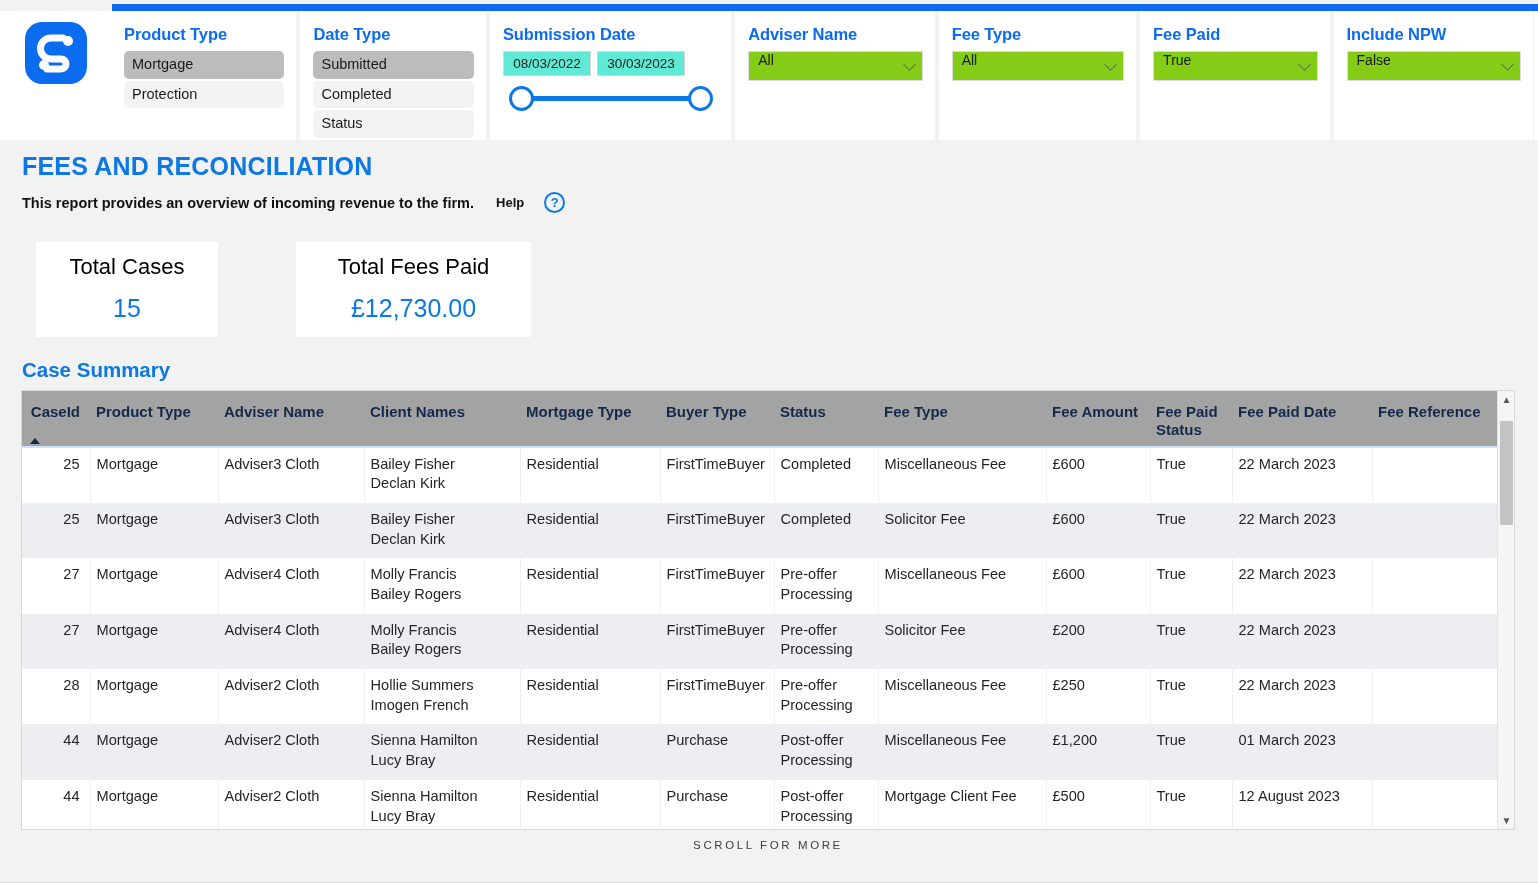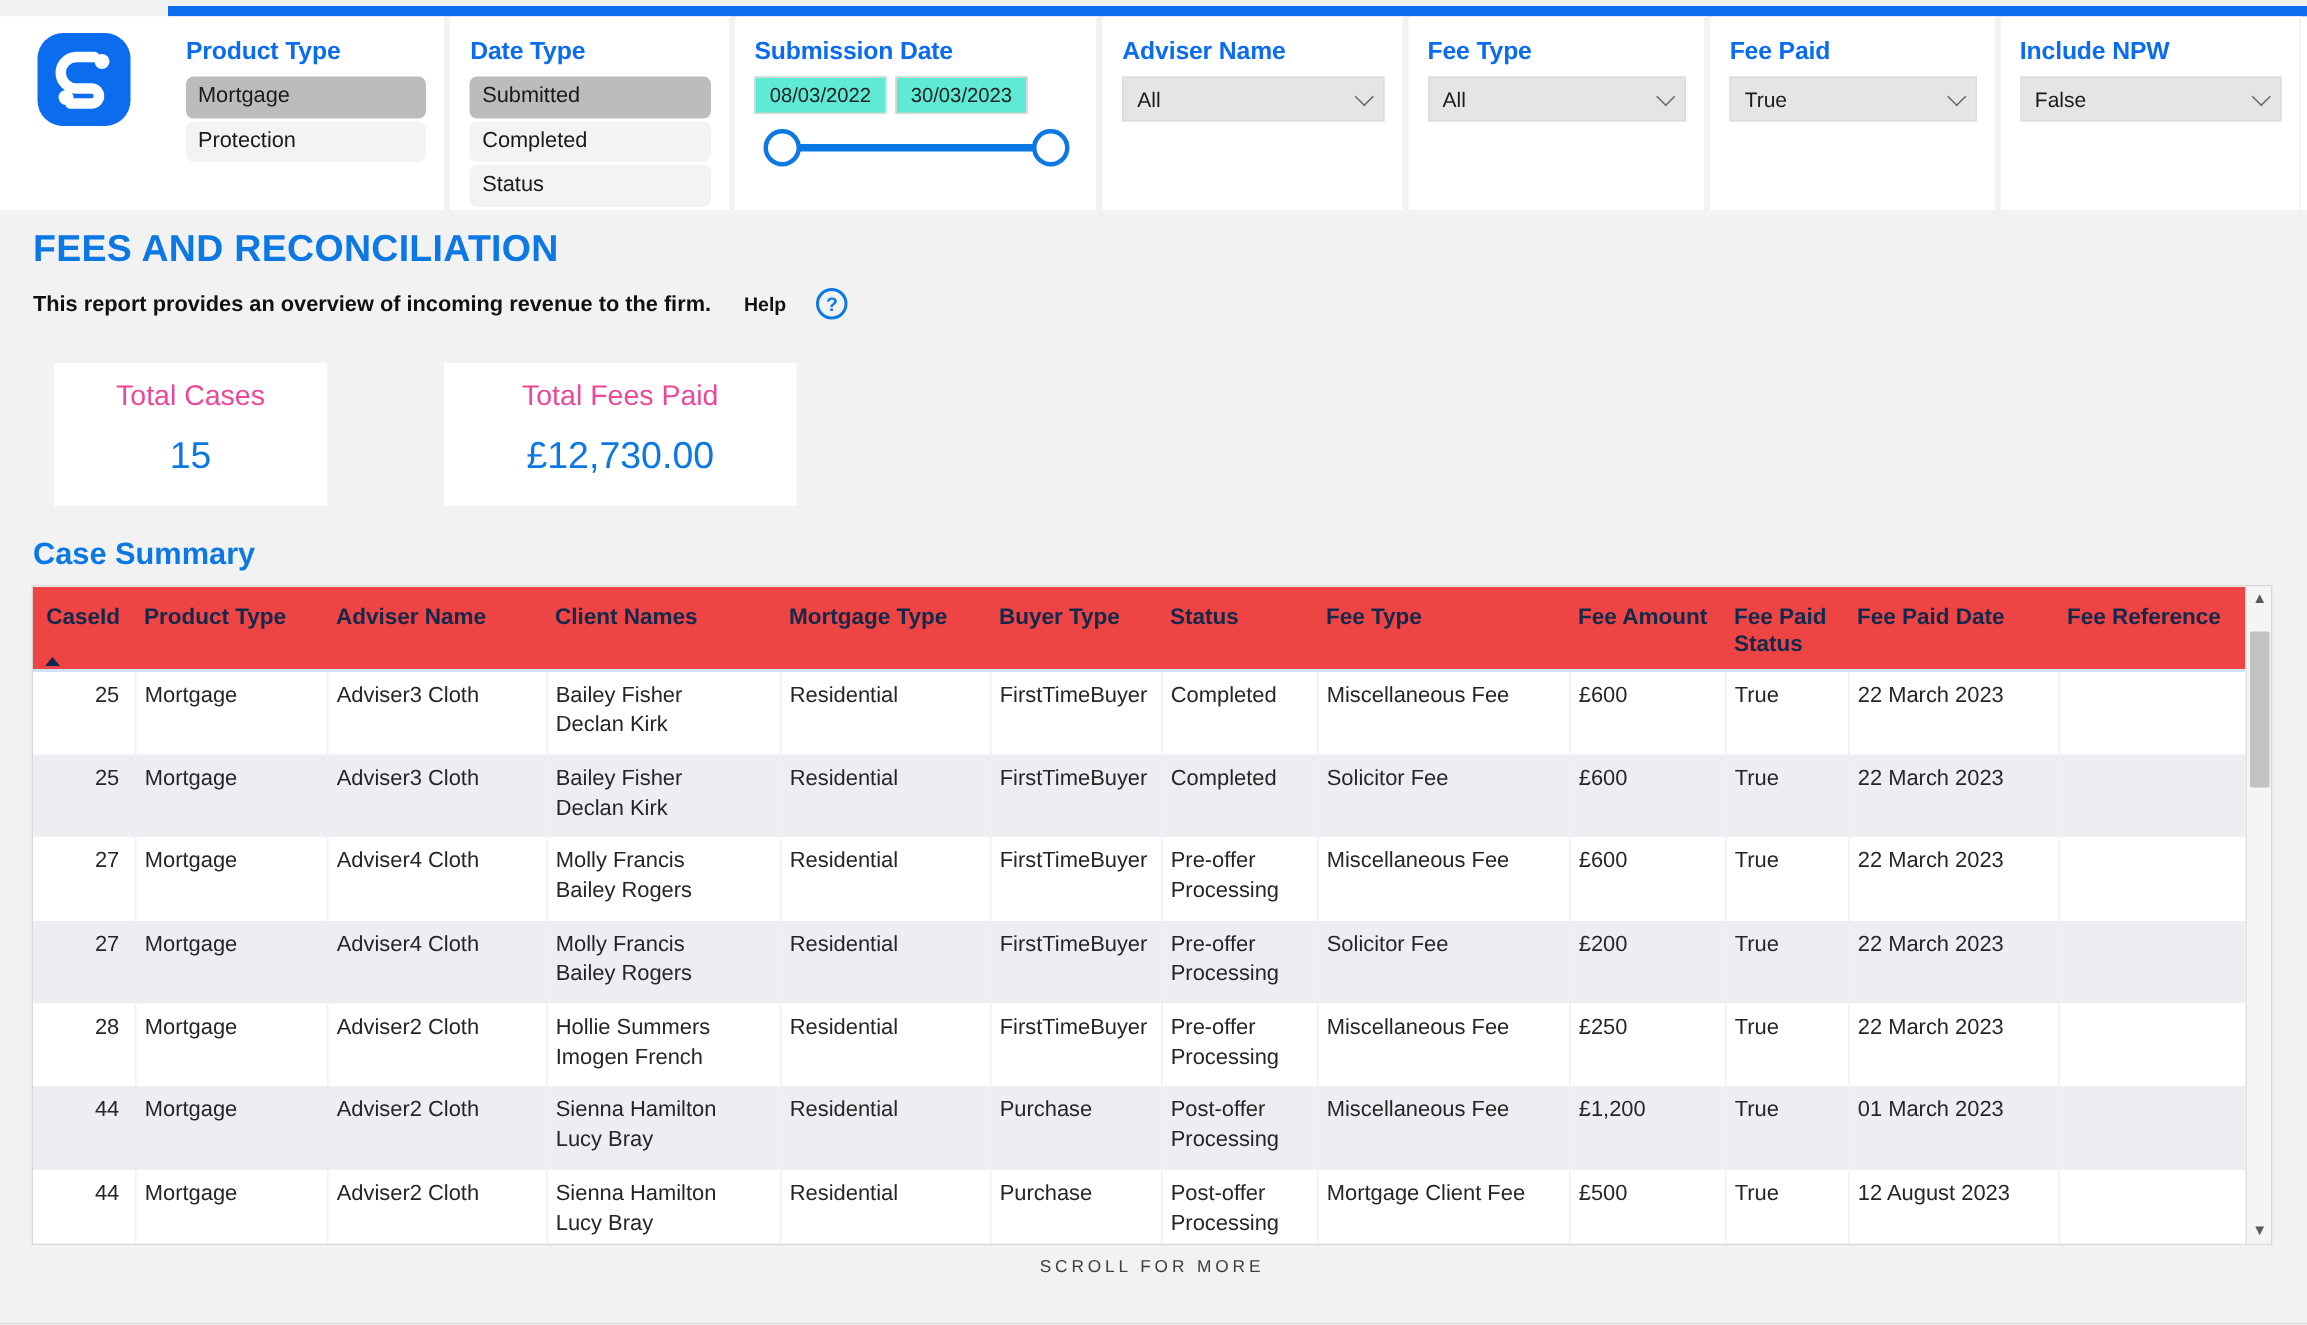--- a/index.html
+++ b/index.html
@@ -81,22 +81,22 @@
   }
   .knob {
     position: absolute; top: 2px; width: 25px; height: 25px;
     border-radius: 50%; background: #ffffff; border: 3px solid #0b78e3;
   }
   .knob.left { left: 2px; }
   .knob.right { right: 2px; }
 
   
   .dd {
-    position: relative; border: 1px solid #dcdcdc; background: #e5e5e5;
-    height: 30px; display: flex; align-items: center;
+    position: relative; border: 1px solid #dcdcdc; background: #84cc16;
+    height: 30px; display: flex; 
     padding: 0 26px 0 9px; font-size: 14px; color: #1a1a1a;
   }
   .dd .chev {
     position: absolute; right: 8px; top: 50%;
     width: 9px; height: 9px; margin-top: -6px;
     border-right: 1.6px solid #666; border-bottom: 1.6px solid #666;
     transform: rotate(45deg);
   }
 
   
@@ -119,41 +119,41 @@
     font-family: "Liberation Sans", sans-serif;
   }
 
   .kpis { position: absolute; left: 36px; top: 102px; display: flex; gap: 78px; }
   .kpi {
     background: #ffffff; height: 95px; padding: 12px 22px 0 22px;
     display: flex; flex-direction: column; align-items: center; justify-content: flex-start;
   }
   .kpi.k1 { width: 182px; }
   .kpi.k2 { width: 235px; }
-  .kpi-label { font-size: 19px; color: #ec4899; font-weight: normal; }
+  .kpi-label { font-size: 22px; color: #000000; font-weight: normal; }
   .kpi-value { font-size: 25px; font-weight: normal; color: #0b78e3; margin-top: 14px; }
 
   .ctitle {
     position: absolute; left: 22px; top: 218px;
     color: #0b78e3; font-weight: bold; font-size: 20.5px;
   }
 
   
   .tablewrap {
     position: absolute; left: 21px; top: 250px;
     width: 1494px; height: 440px;
     background: #ffffff; border: 1px solid #d8d8d8;
     display: flex; overflow: hidden;
   }
   .tbl-main { flex: 1 1 auto; overflow: hidden; position: relative; }
   table { width: 100%; border-collapse: collapse; table-layout: fixed; }
   thead th {
     text-align: left; vertical-align: top;
     font-size: 15px; font-weight: bold; color: #13294b;
-    padding: 12px 6px 6px 6px; background: #ef4444;
+    padding: 12px 6px 6px 6px; background: #a3a3a3;
     border-bottom: 2px solid #cfe3f7;
     position: relative; line-height: 1.22;
   }
   thead th.num { text-align: right; padding-right: 10px; }
   .sortmark {
     position: absolute; left: 8px; bottom: 2px;
     width: 0; height: 0;
     border-left: 5px solid transparent; border-right: 5px solid transparent;
     border-bottom: 6px solid #13294b;
   }

